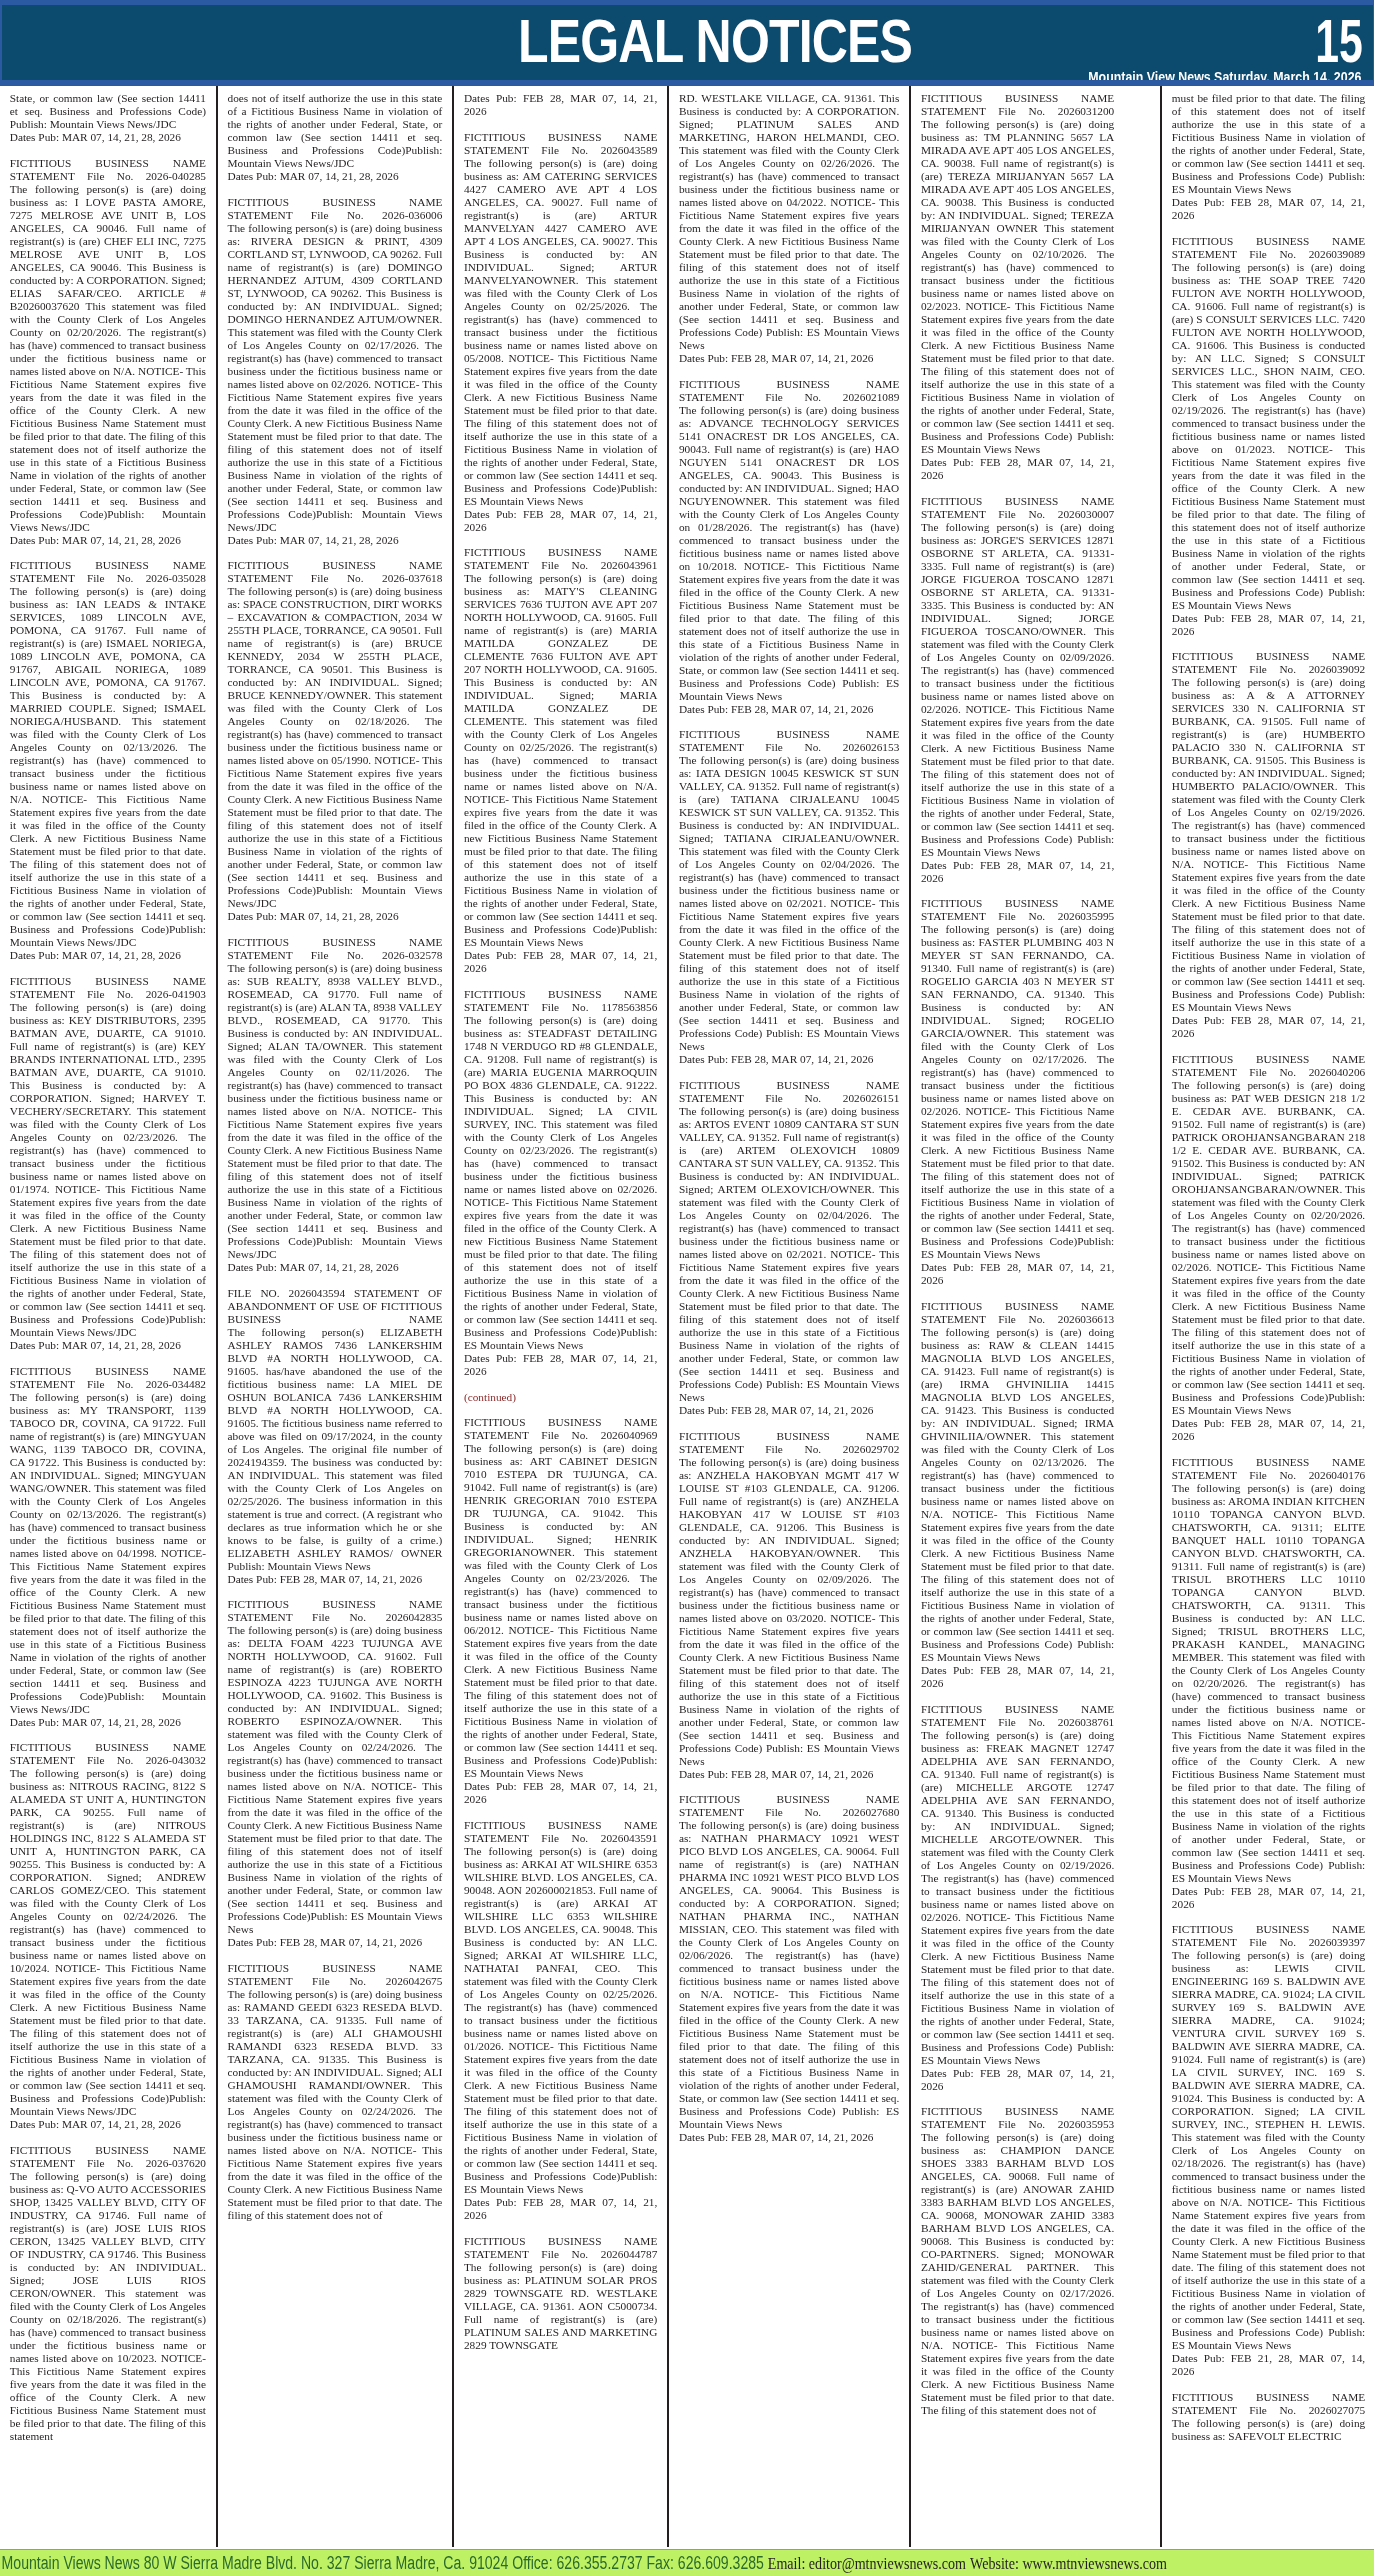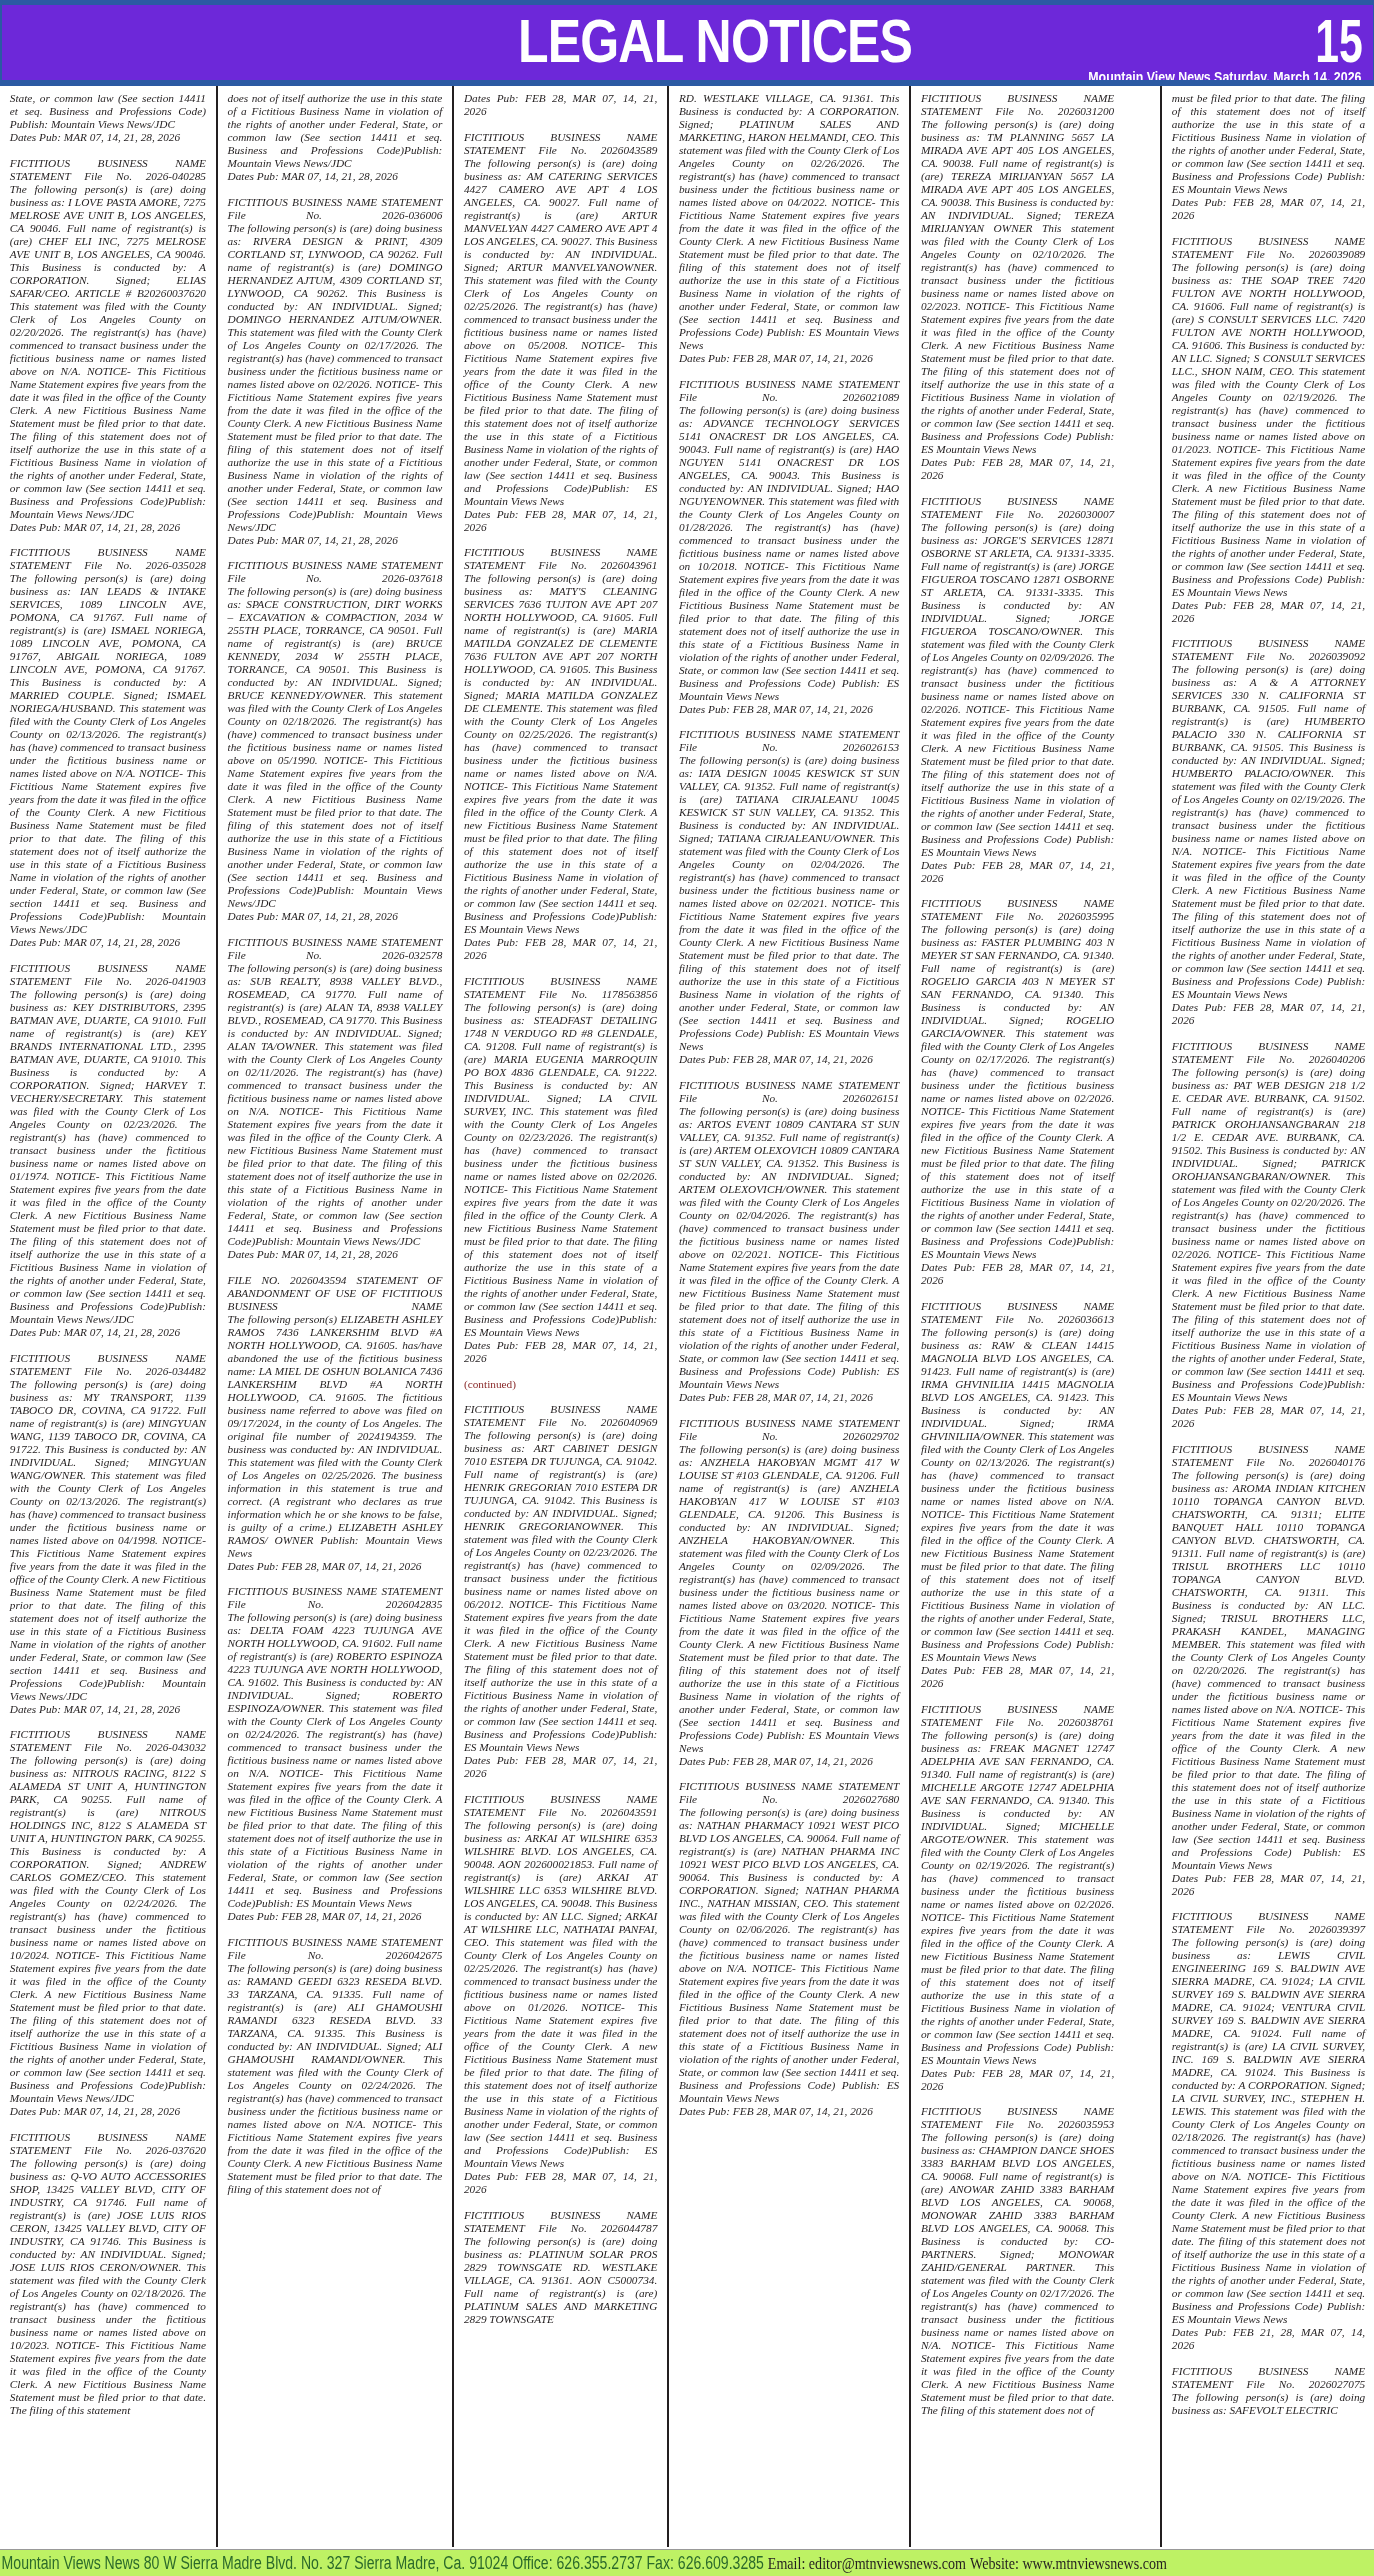--- a/index.html
+++ b/index.html
@@ -1,31 +1,31 @@
 <!DOCTYPE html>
 <html><head>
 <meta charset="utf-8">
 <style>
   html, body { margin:0; padding:0; background:#ffffff; }
   body { width:1375px; height:2576px; overflow:hidden; position:relative; font-family:"Liberation Serif", "DejaVu Serif", serif; color:#231f20; }
-  .masthead { position:absolute; left:0; top:0; width:1375px; height:86px; background:#6d28d9; border-top:5.9px solid #2b5aa3; border-left:2.9px solid #2b5aa3; border-right:2.9px solid #2b5aa3; box-sizing:border-box; }
+  .masthead { position:absolute; left:0; top:0; width:1375px; height:86px; background:#0c4a6e; border-top:5.9px solid #2b5aa3; border-left:2.9px solid #2b5aa3; border-right:2.9px solid #2b5aa3; box-sizing:border-box; }
   .masthead .title { position:absolute; left:516px; top:3.9px; font-family:"Liberation Sans", "DejaVu Sans", sans-serif; font-weight:bold; font-size:61px; letter-spacing:-1px; color:#ffffff; transform:scaleX(0.82); transform-origin:left top; line-height:64px; }
   .masthead .pagenum { position:absolute; right:9.8px; top:3.9px; font-family:"Liberation Sans", "DejaVu Sans", sans-serif; font-weight:bold; font-size:61px; color:#ffffff; transform:scaleX(0.7); transform-origin:right top; line-height:64px; }
   .masthead .dateline { position:absolute; right:11.7px; top:64px; font-family:"Liberation Sans", "DejaVu Sans", sans-serif; font-weight:bold; font-size:14.6px; color:#ffffff; transform:scaleX(0.85); transform-origin:right top; white-space:nowrap; }
   .blueband { position:absolute; left:0; top:80px; width:1375px; height:5.9px; background:#2b5aa3; }
   .columns { position:absolute; left:0; top:86px; width:1375px; height:2461px; display:flex; }
   .col { box-sizing:border-box; height:2461px; overflow:hidden; padding:5.9px 9.8px 0 9.8px; font-size:11.3px; line-height:13px; text-align:justify; hyphens:auto; }
   .col + .col { border-left:2px solid #231f20; }
   .col:nth-child(1){ width:230px; }
   .col:nth-child(2){ width:252px; }
   .col:nth-child(3){ width:229px; }
   .col:nth-child(4){ width:258px; }
   .col:nth-child(5){ width:229px; }
   .col:nth-child(6){ width:229px;margin-left:36px; }
-  .notice { margin:0 0 12.7px 0;font-style:italic; }
+  .notice { margin:0 0 12.7px 0; }
   .notice .hdr { text-align:justify; text-align-last:justify; }
   .notice p { margin:0; }
   .continued { color:#8a2a2a; margin:0 0 12.7px 0; }
   .footer { position:absolute; left:0; top:2549px; width:1375px; height:27px; border-top:1px solid #999; background:#bef264; font-family:"Liberation Sans", "DejaVu Sans", sans-serif; white-space:nowrap; overflow:hidden; }
   .footer .inner { display:inline-block; transform:scaleX(0.80); transform-origin:left center; font-size:17.6px; line-height:27px; padding-left:2px; }
   .footer .pub { color:#2b6a2b; }
   .footer .email, .footer .site { font-family:"Liberation Serif", "DejaVu Serif", serif; color:#231f20; }
 </style>
 </head>
 <body>

